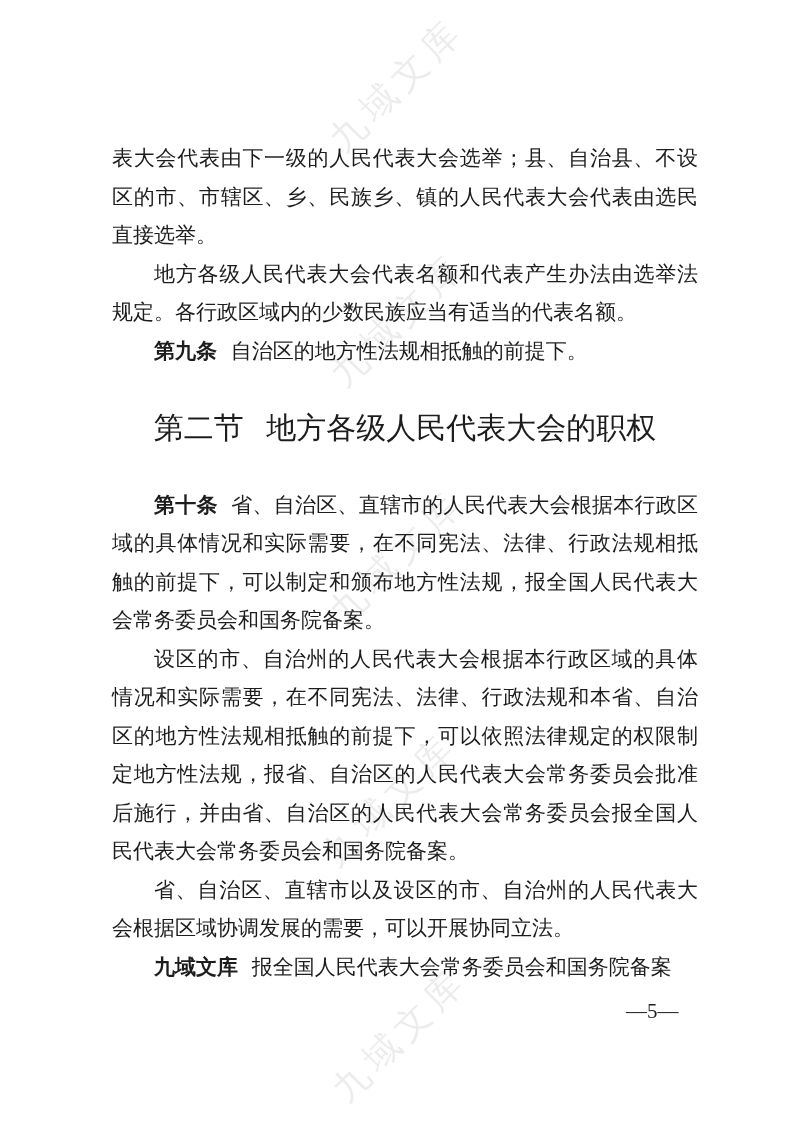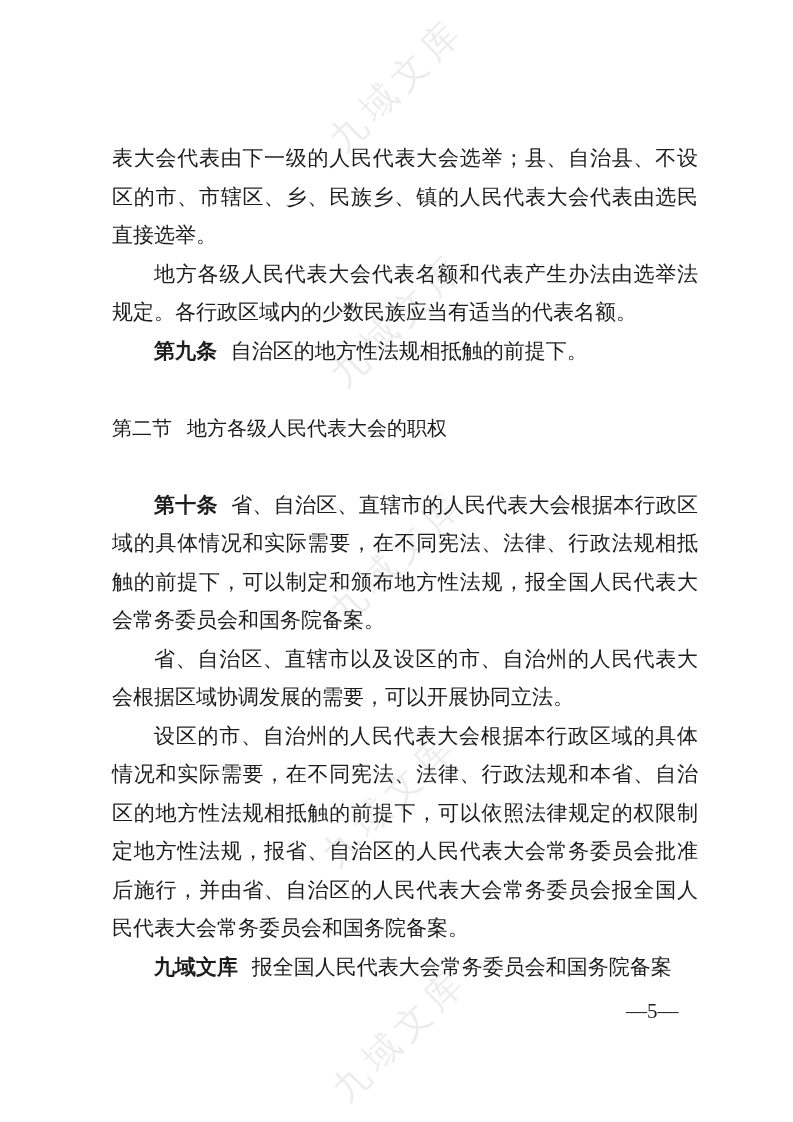--- a/index.html
+++ b/index.html
@@ -50,22 +50,22 @@
   .para-indent {
     text-indent: 2em;
   }
   .article-num {
     font-weight: 700;
     font-family: "Liberation Sans", "DejaVu Sans", sans-serif;
     margin-right: 0.65em;
   }
   .section-heading {
     margin: 38.5px 0;
-    text-align: left;
-    font-size: 20px;
+    text-align: center;
+    font-size: 30px;
     font-weight: 400;
     line-height: 38.5px;
   }
   .section-label {
     margin-right: 0.75em;
   }
   
   .page-number {
     position: absolute;
     left: 626px;
@@ -91,23 +91,23 @@
     <p>表大会代表由下一级的人民代表大会选举；县、自治县、不设区的市、市辖区、乡、民族乡、镇的人民代表大会代表由选民直接选举。</p>
 
     <p class="para-indent">地方各级人民代表大会代表名额和代表产生办法由选举法规定。各行政区域内的少数民族应当有适当的代表名额。</p>
 
     <p class="para-indent"><span class="article-num">第九条</span><span>自治区的地方性法规相抵触的前提下。</span></p>
 
     <h2 class="section-heading"><span class="section-label">第二节</span><span>地方各级人民代表大会的职权</span></h2>
 
     <p class="para-indent"><span class="article-num">第十条</span><span>省、自治区、直辖市的人民代表大会根据本行政区域的具体情况和实际需要，在不同宪法、法律、行政法规相抵触的前提下，可以制定和颁布地方性法规，报全国人民代表大会常务委员会和国务院备案。</span></p>
 
+    <p class="para-indent">设区的市、自治州的人民代表大会根据本行政区域的具体情况和实际需要，在不同宪法、法律、行政法规和本省、自治区的地方性法规相抵触的前提下，可以依照法律规定的权限制定地方性法规，报省、自治区的人民代表大会常务委员会批准后施行，并由省、自治区的人民代表大会常务委员会报全国人民代表大会常务委员会和国务院备案。</p>
+
     <p class="para-indent">省、自治区、直辖市以及设区的市、自治州的人民代表大会根据区域协调发展的需要，可以开展协同立法。</p>
-
-    <p class="para-indent">设区的市、自治州的人民代表大会根据本行政区域的具体情况和实际需要，在不同宪法、法律、行政法规和本省、自治区的地方性法规相抵触的前提下，可以依照法律规定的权限制定地方性法规，报省、自治区的人民代表大会常务委员会批准后施行，并由省、自治区的人民代表大会常务委员会报全国人民代表大会常务委员会和国务院备案。</p>
 
     <p class="para-indent"><span class="article-num">九域文库</span><span>报全国人民代表大会常务委员会和国务院备案</span></p>
 
   </div>
 
   <div class="page-number">—5—</div>
 
 </div>
 
 </body></html>

